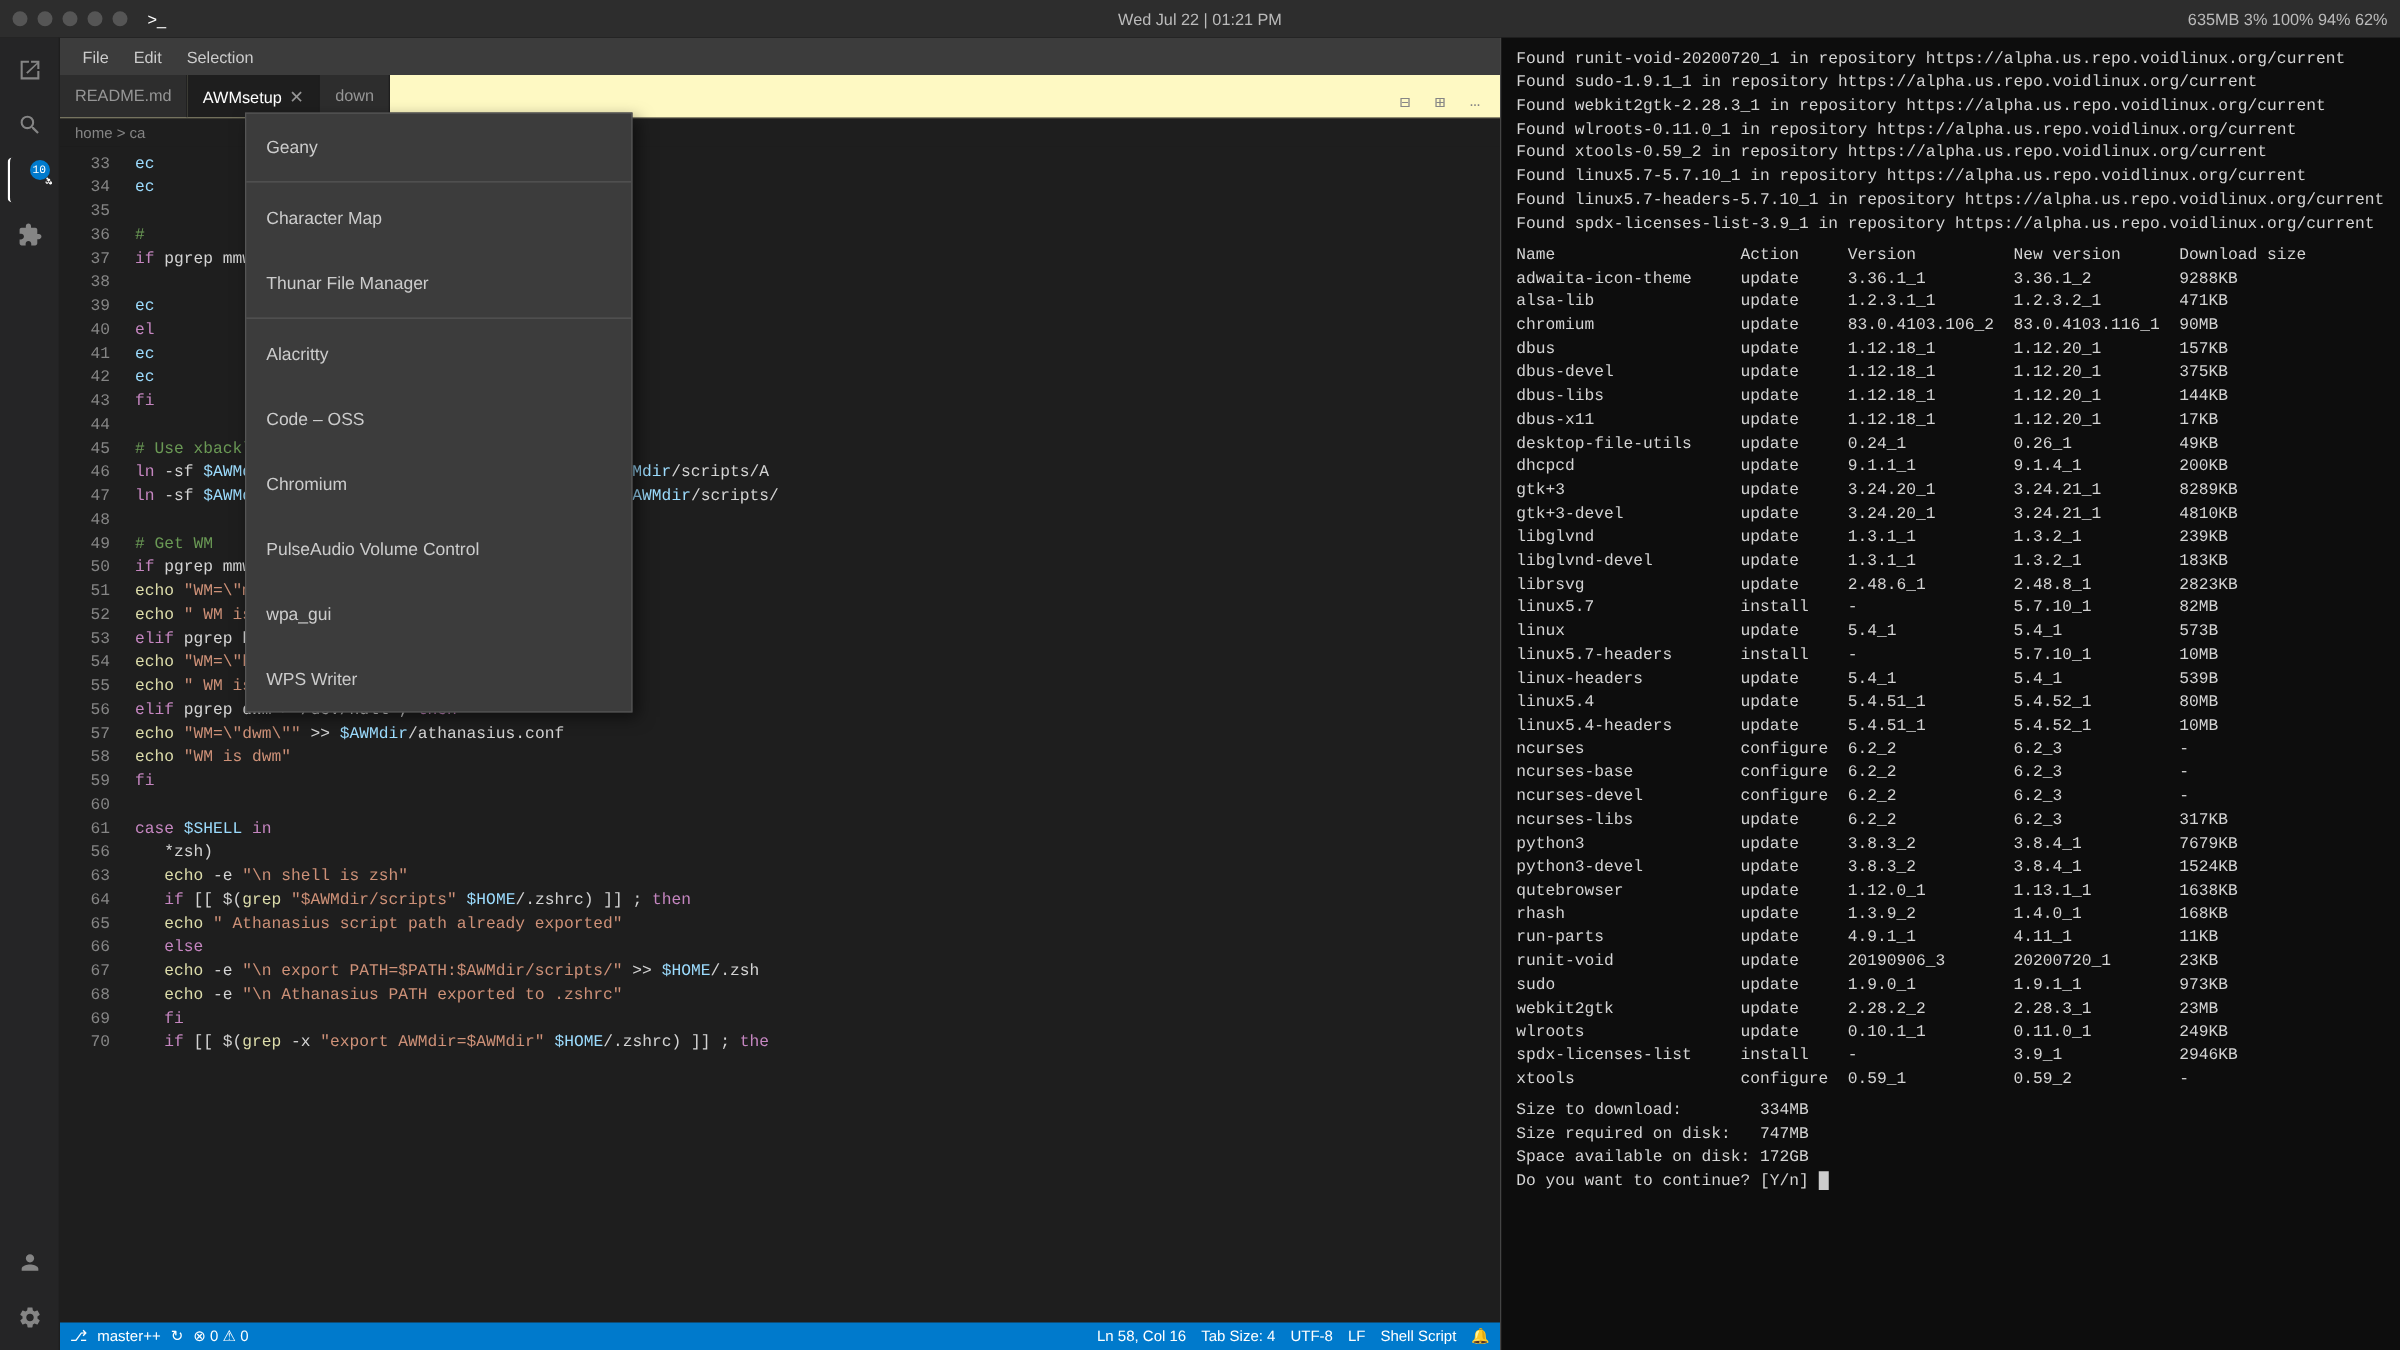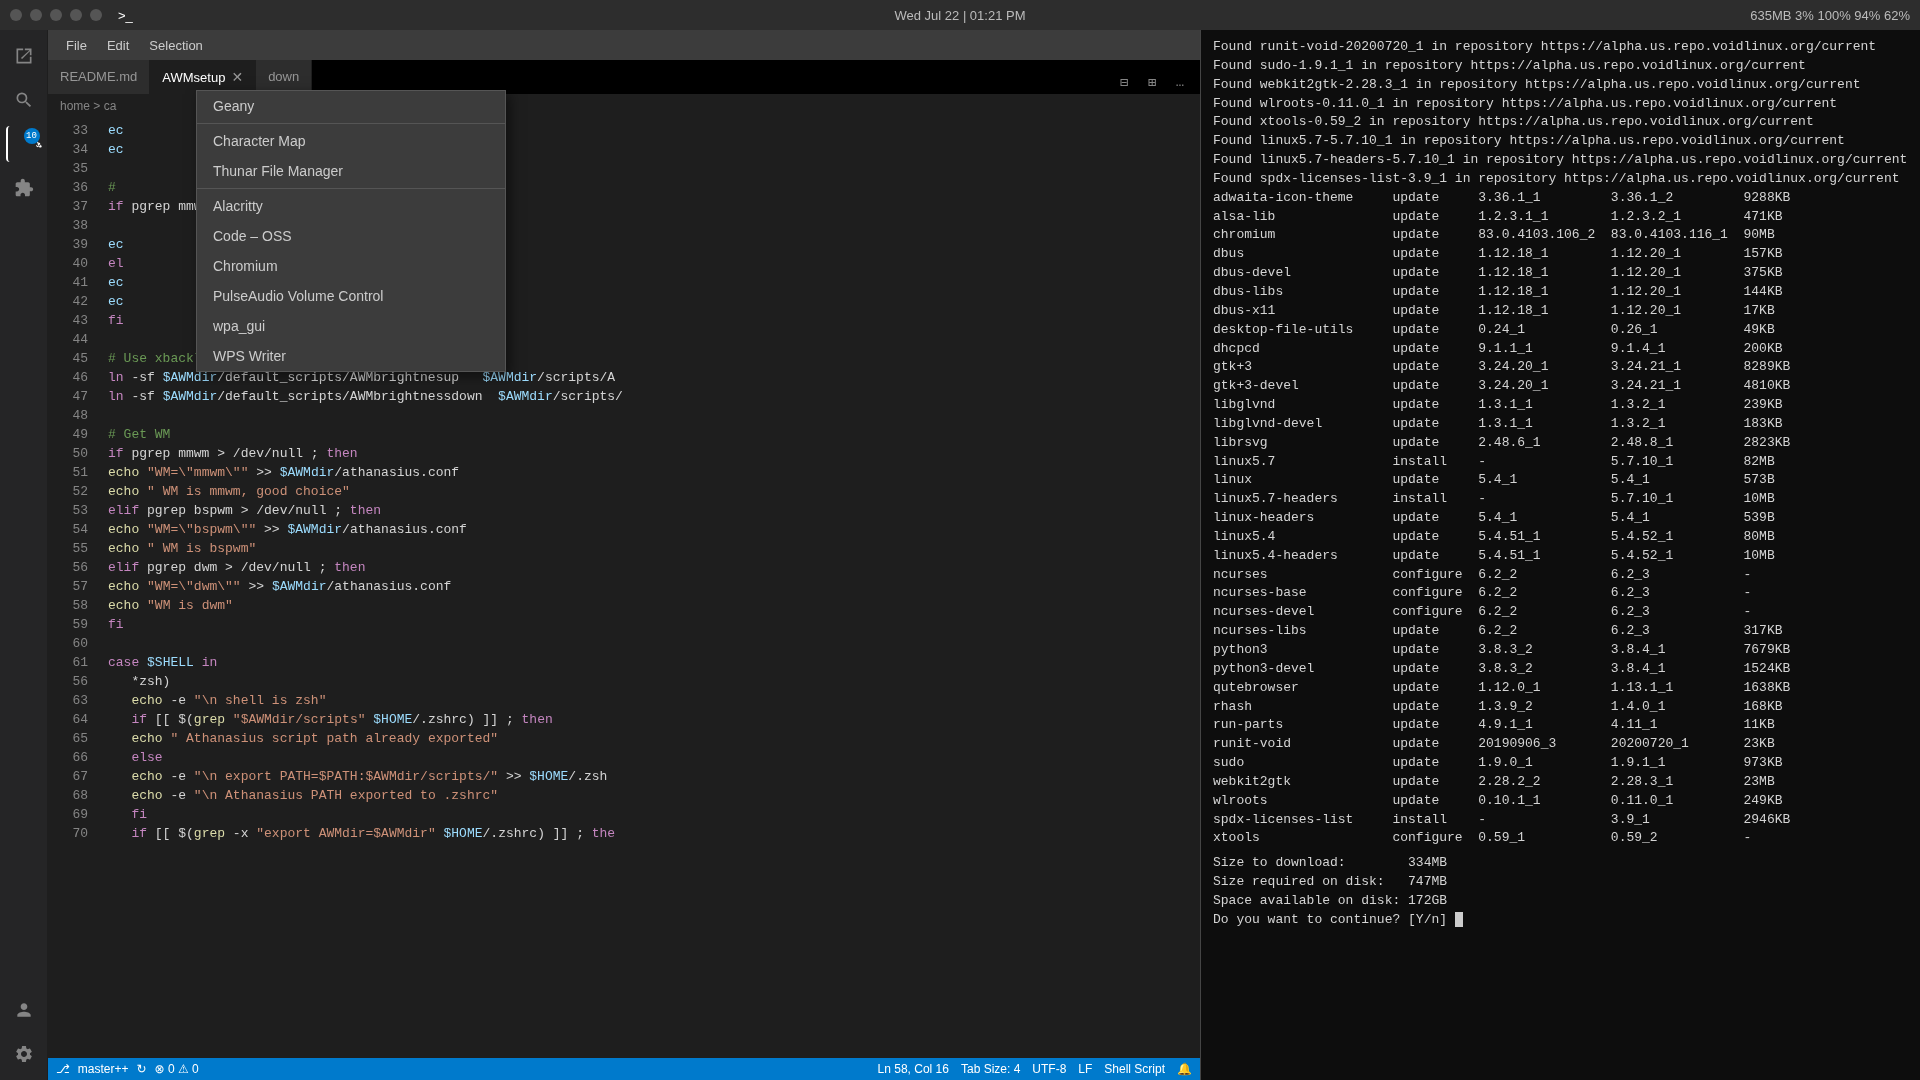--- a/index.html
+++ b/index.html
@@ -119,21 +119,21 @@
     }
     .menu-item {
       padding: 2px 8px;
       cursor: pointer;
       border-radius: 3px;
     }
 
     
     #tab-bar {
       height: 35px;
-      background: #000000;
+      background: #fef9c3;
       display: flex;
       align-items: flex-end;
       border-bottom: 1px solid #1e1e1e;
       overflow: hidden;
     }
     .tab {
       height: 35px;
       padding: 0 12px;
       display: flex;
       align-items: center;
@@ -226,21 +226,21 @@
       left: 148px;
       width: 310px;
       background: #3c3c3c;
       border: 1px solid #555;
       z-index: 1000;
       box-shadow: 4px 4px 12px rgba(0,0,0,0.5);
       font-family: sans-serif;
       font-size: 14px;
     }
     .dropdown-item {
-      padding: 7px 16px;
+      padding: 18px 16px;
       color: #ccc;
       cursor: pointer;
       display: flex;
       align-items: center;
     }
     .dropdown-separator {
       height: 1px;
       background: #555;
       margin: 2px 0;
     }
@@ -503,20 +503,21 @@
   <div id="terminal-panel">
     <div id="terminal-content">
       <div class="term-line">Found runit-void-20200720_1 in repository https://alpha.us.repo.voidlinux.org/current</div>
       <div class="term-line">Found sudo-1.9.1_1 in repository https://alpha.us.repo.voidlinux.org/current</div>
       <div class="term-line">Found webkit2gtk-2.28.3_1 in repository https://alpha.us.repo.voidlinux.org/current</div>
       <div class="term-line">Found wlroots-0.11.0_1 in repository https://alpha.us.repo.voidlinux.org/current</div>
       <div class="term-line">Found xtools-0.59_2 in repository https://alpha.us.repo.voidlinux.org/current</div>
       <div class="term-line">Found linux5.7-5.7.10_1 in repository https://alpha.us.repo.voidlinux.org/current</div>
       <div class="term-line">Found linux5.7-headers-5.7.10_1 in repository https://alpha.us.repo.voidlinux.org/current</div>
       <div class="term-line">Found spdx-licenses-list-3.9_1 in repository https://alpha.us.repo.voidlinux.org/current</div>
+      <div class="term-line" style="margin-top:6px;">Name                   Action     Version          New version      Download size</div>
       <div class="term-line">adwaita-icon-theme     update     3.36.1_1         3.36.1_2         9288KB</div>
       <div class="term-line">alsa-lib               update     1.2.3.1_1        1.2.3.2_1        471KB</div>
       <div class="term-line">chromium               update     83.0.4103.106_2  83.0.4103.116_1  90MB</div>
       <div class="term-line">dbus                   update     1.12.18_1        1.12.20_1        157KB</div>
       <div class="term-line">dbus-devel             update     1.12.18_1        1.12.20_1        375KB</div>
       <div class="term-line">dbus-libs              update     1.12.18_1        1.12.20_1        144KB</div>
       <div class="term-line">dbus-x11               update     1.12.18_1        1.12.20_1        17KB</div>
       <div class="term-line">desktop-file-utils     update     0.24_1           0.26_1           49KB</div>
       <div class="term-line">dhcpcd                 update     9.1.1_1          9.1.4_1          200KB</div>
       <div class="term-line">gtk+3                  update     3.24.20_1        3.24.21_1        8289KB</div>

